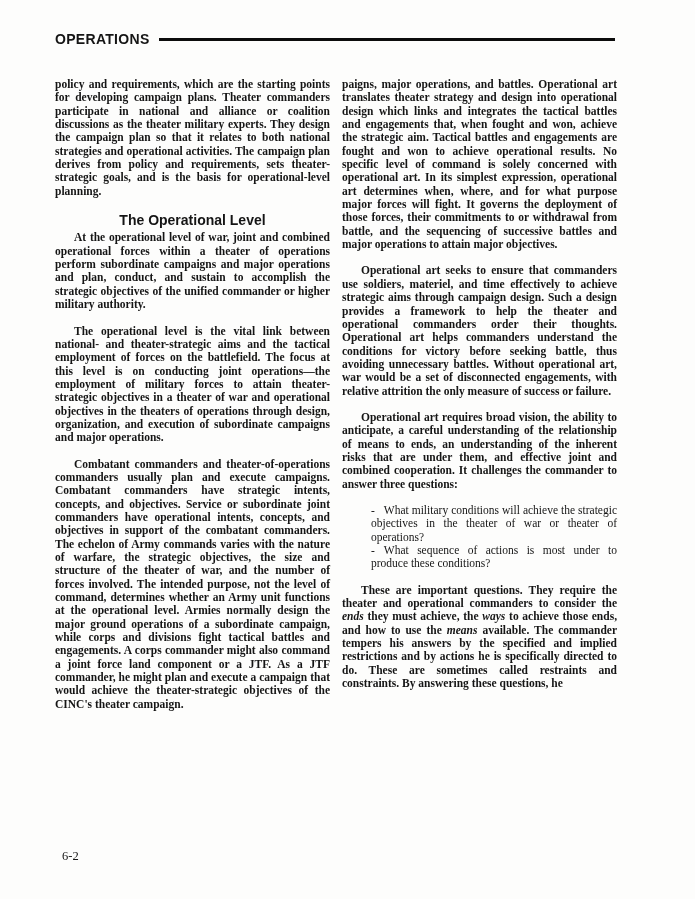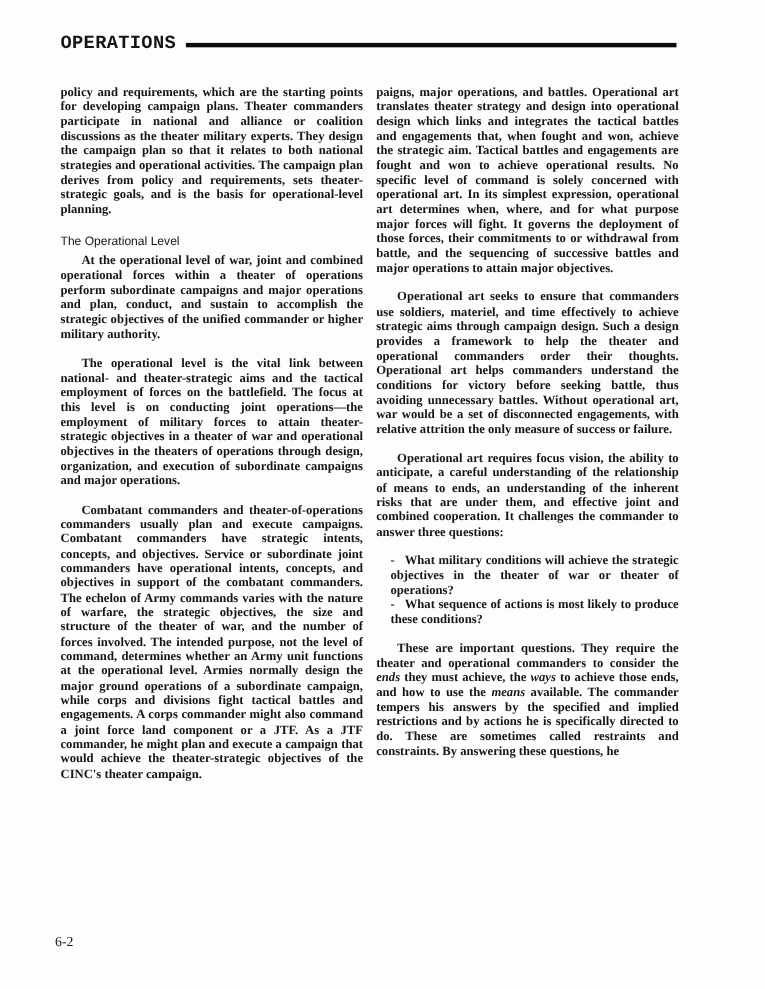--- a/index.html
+++ b/index.html
@@ -6,47 +6,47 @@
   .page {
     position:relative; width:695px; height:899px;
     background:#fdfdfc; color:#151515; overflow:hidden;
     font-family:"Liberation Serif", serif;
   }
   .header {
     position:absolute; top:31px; left:55px; width:560px;
     display:flex; align-items:center;
   }
   .header-title {
-    font-family:Liberation Mono, monospace;
-    font-weight:bold; font-size:17px; letter-spacing:0.3px;
+    font-family:Liberation Sans, sans-serif;
+    font-weight:bold; font-size:14px; letter-spacing:0.3px;
     white-space:nowrap;
   }
   .header-rule { flex:1; height:3.5px; background:#0c0c0c; margin-left:9px; margin-top:1px; }
   .columns {
     position:absolute; top:78px; left:55px; width:562px;
     display:flex; gap:12px;
   }
   .col {
     width:275px; font-size:11.5px; line-height:13.35px;
     text-align:justify;
   }
   .col p { margin:0 0 13px 0; text-indent:19px;font-weight:bold; }
   .col p.cont { text-indent:0; }
   .col p:last-child { margin-bottom:0;margin-top:11px; }
   .section-heading {
     font-family:"Liberation Sans", sans-serif;
-    font-size:11px; font-weight:normal;
-    margin:16px 0 4px 0; text-align:left;
+    font-size:14px; font-weight:bold;
+    margin:16px 0 4px 0; text-align:center;
   }
-  .qlist { margin:13px 0 13px 13px;font-weight:bold; }
+  .qlist { margin:13px 0 13px 29px; }
   .qlist-item { text-align:justify; }
   .dash-gap { display:inline-block; width:9px; }
   em { font-style:italic; }
   .footer {
-    position:absolute; left:50px; top:849px;
+    position:absolute; left:62px; top:849px;
     font-size:12.5px;
   }
 </style>
 </head>
 <body>
 
 <div class="page">
 
   <div class="header">
     <span class="header-title">OPERATIONS</span>
@@ -59,24 +59,24 @@
       <p class="cont">policy and requirements, which are the starting points for developing campaign plans.  Theater commanders participate in national and alliance or coalition discussions as the theater military experts.  They design the campaign plan so that it relates to both national strategies and operational activities.  The campaign plan derives from policy and requirements, sets theater-strategic goals, and is the basis for operational-level planning.</p>
       <div class="section-heading">The Operational Level</div>
       <p>At the operational level of war, joint and combined operational forces within a theater of operations perform subordinate campaigns and major operations and plan, conduct, and sustain to accomplish the strategic objectives of the unified commander or higher military authority.</p>
       <p>The operational level is the vital link between national- and theater-strategic aims and the tactical employment of forces on the battlefield.  The focus at this level is on conducting joint operations—the employment of military forces to attain theater-strategic objectives in a theater of war and operational objectives in the theaters of operations through design, organization, and execution of subordinate campaigns and major operations.</p>
       <p>Combatant commanders and theater-of-operations commanders usually plan and execute campaigns. Combatant commanders have strategic intents, concepts, and objectives.  Service or subordinate joint commanders have operational intents, concepts, and objectives in support of the combatant commanders. The echelon of Army commands varies with the nature of warfare, the strategic objectives, the size and structure of the theater of war, and the number of forces involved.  The intended purpose, not the level of command, determines whether an Army unit functions at the operational level.  Armies normally design the major ground operations of a subordinate campaign, while corps and divisions fight tactical battles and engagements.  A corps commander might also command a joint force land component or a JTF.  As a JTF commander, he might plan and execute a campaign that would achieve the theater-strategic objectives of the CINC's theater campaign.</p>
     </div>
 
     <div class="col">
       <p class="cont">paigns, major operations, and battles.  Operational art translates theater strategy and design into operational design which links and integrates the tactical battles and engagements that, when fought and won, achieve the strategic aim.  Tactical battles and engagements are fought and won to achieve operational results.  No specific level of command is solely concerned with operational art.  In its simplest expression, operational art determines when, where, and for what purpose major forces will fight. It governs the deployment of those forces, their commitments to or withdrawal from battle, and the sequencing of successive battles and major operations to attain major objectives.</p>
       <p>Operational art seeks to ensure that commanders use soldiers, materiel, and time effectively to achieve strategic aims through campaign design. Such a design provides a framework to help the theater and operational commanders order their thoughts.  Operational art helps commanders understand the conditions for victory before seeking battle, thus avoiding unnecessary battles.  Without operational art, war would be a set of disconnected engagements, with relative attrition the only measure of success or failure.</p>
-      <p>Operational art requires focus vision, the ability to anticipate, a careful understanding of the relationship of means to ends, an understanding of the inherent risks that are under them, and effective joint and combined cooperation.  It challenges the commander to answer three questions:</p>
+      <p>Operational art requires broad vision, the ability to anticipate, a careful understanding of the relationship of means to ends, an understanding of the inherent risks that are under them, and effective joint and combined cooperation.  It challenges the commander to answer three questions:</p>
       <div class="qlist">
         <div class="qlist-item"><span>-</span><span class="dash-gap"></span><span>What military conditions will achieve the strategic objectives in the theater of war or theater of operations?</span></div>
-        <div class="qlist-item"><span>-</span><span class="dash-gap"></span><span>What sequence of actions is most likely to produce these conditions?</span></div>
+        <div class="qlist-item"><span>-</span><span class="dash-gap"></span><span>What sequence of actions is most under to produce these conditions?</span></div>
       </div>
       <p><span>These are important questions.  They require the theater and operational commanders to consider the </span><em>ends</em><span> they must achieve, the </span><em>ways</em><span> to achieve those ends, and how to use the </span><em>means</em><span> available.  The commander tempers his answers by the specified and implied restrictions and by actions he is specifically directed to do.  These are sometimes called restraints and constraints.  By answering these questions, he</span></p>
     </div>
 
   </div>
 
   <div class="footer">6-2</div>
 
 </div>
 

